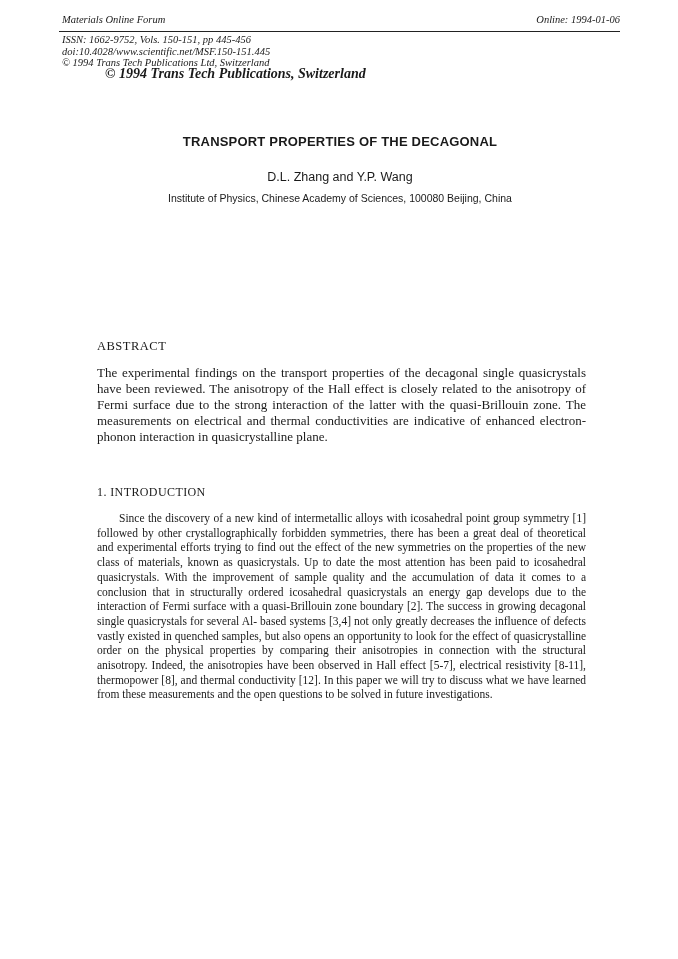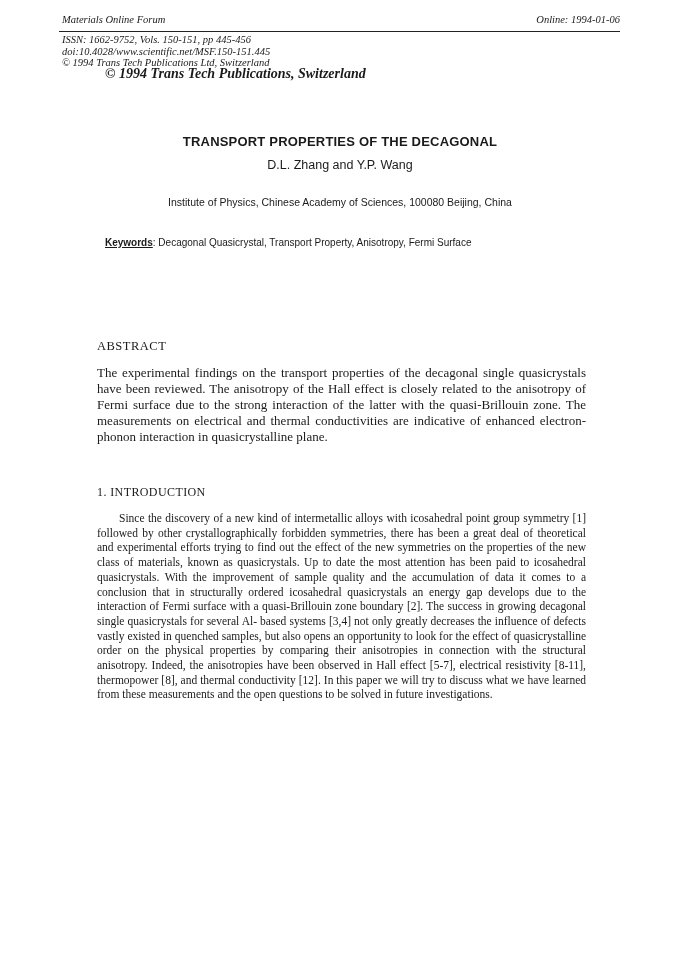--- a/index.html
+++ b/index.html
@@ -72,27 +72,27 @@
     text-align: center;
     font-family: "Liberation Sans", sans-serif;
   }
   .paper-title {
     font-size: 13px;
     font-weight: bold;
     line-height: 16px;
     letter-spacing: 0.2px;
   }
   .authors {
-    margin-top: 8px;
+    margin-top: 20px;
     font-size: 12.5px;
     line-height: 15px;
     text-align: center;
   }
   .affiliation {
-    margin-top: 23px;
+    margin-top: 7px;
     font-size: 10.5px;
     line-height: 13px;
   }
 
   
   .keywords {
     position: absolute;
     left: 105px;
     top: 236px;
     width: 480px;
@@ -156,23 +156,20 @@
   <div class="imprint">© 1994 Trans Tech Publications, Switzerland</div>
 
   <div class="title-block">
     <div class="paper-title">
       <div>TRANSPORT PROPERTIES OF THE DECAGONAL</div>
     </div>
     <div class="authors">D.L. Zhang and Y.P. Wang</div>
     <div class="affiliation">Institute of Physics, Chinese Academy of Sciences, 100080 Beijing, China</div>
   </div>
 
-  <div class="keywords">
-    <span class="kw-label">Keywords</span><span>: Decagonal Quasicrystal, Transport Property, Anisotropy, Fermi Surface</span>
-  </div>
 
   <div class="abstract-heading">ABSTRACT</div>
   <div class="abstract-body">The experimental findings on the transport properties of the decagonal single quasicrystals have been reviewed. The anisotropy of the Hall effect is closely related to the anisotropy of Fermi surface due to the strong interaction of the latter with the quasi-Brillouin zone. The measurements on electrical and thermal conductivities are indicative of enhanced electron-phonon interaction in quasicrystalline plane.</div>
 
   <div class="intro-heading">1. INTRODUCTION</div>
   <div class="intro-body">Since the discovery of a new kind of intermetallic alloys with icosahedral point group symmetry [1] followed by other crystallographically forbidden symmetries, there has been a great deal of theoretical and experimental efforts trying to find out the effect of the new symmetries on the properties of the new class of materials, known as quasicrystals. Up to date the most attention has been paid to icosahedral quasicrystals. With the improvement of sample quality and the accumulation of data it comes to a conclusion that in structurally ordered icosahedral quasicrystals an energy gap develops due to the interaction of Fermi surface with a quasi-Brillouin zone boundary [2]. The success in growing decagonal single quasicrystals for several Al- based systems [3,4] not only greatly decreases the influence of defects vastly existed in quenched samples, but also opens an opportunity to look for the effect of quasicrystalline order on the physical properties by comparing their anisotropies in connection with the structural anisotropy. Indeed, the anisotropies have been observed in Hall effect [5-7], electrical resistivity [8-11], thermopower [8], and thermal conductivity [12]. In this paper we will try to discuss what we have learned from these measurements and the open questions to be solved in future investigations.</div>
 
 </div>
 
 </body></html>

